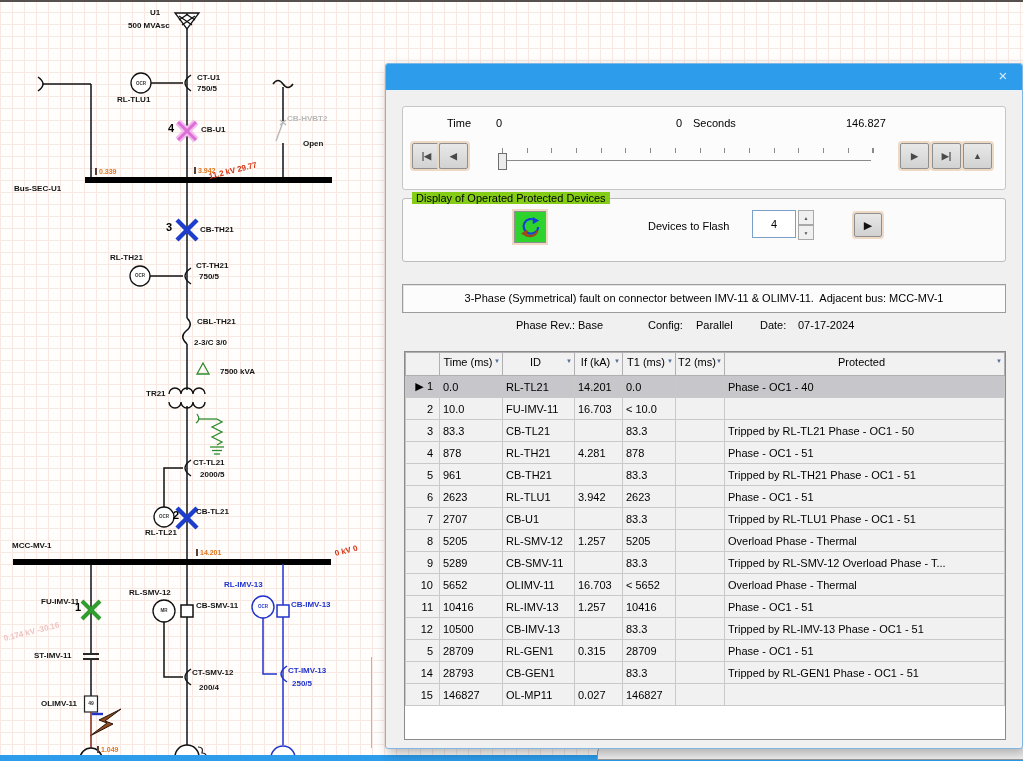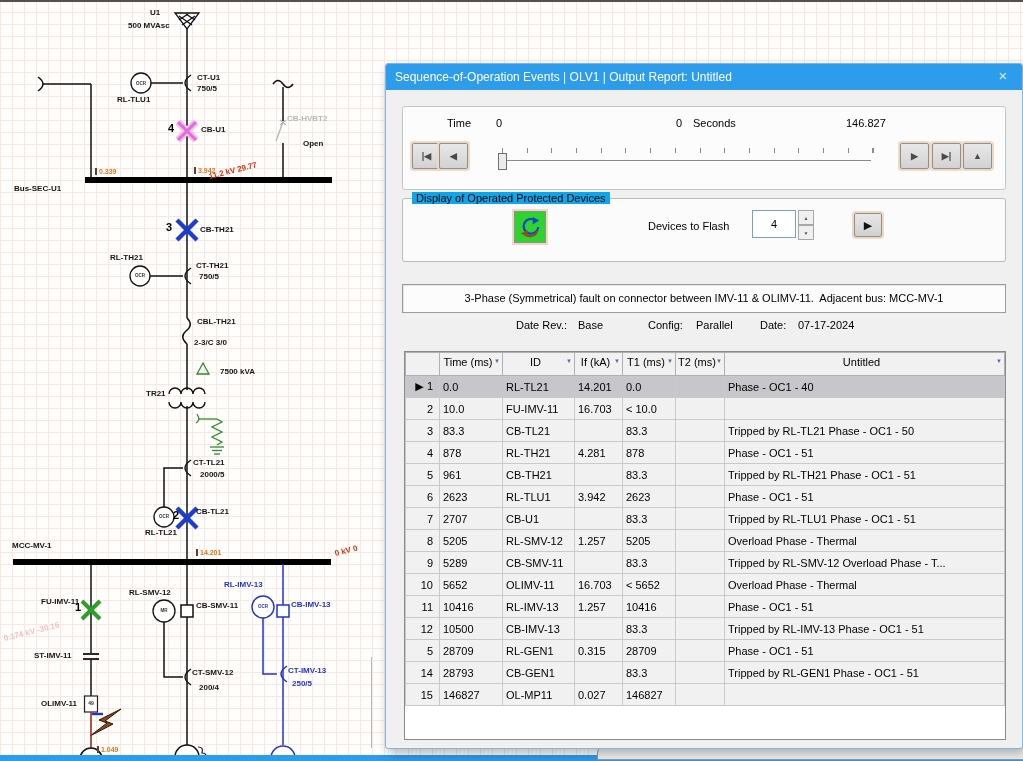--- a/index.html
+++ b/index.html
@@ -40,21 +40,21 @@
   .pt{position:absolute;font-size:11px;color:#000;white-space:nowrap;}
   .mbtn{position:absolute;width:27px;height:24px;background:linear-gradient(#e8e8e8,#d2d2d2);
     border:1px solid #8f8f8f;border-radius:2px;box-shadow:0 0 0 2px #eed9c4;
     font-size:9px;font-weight:bold;color:#4a4a4a;display:flex;align-items:center;justify-content:center;}
   .ticks{position:absolute;left:99px;top:41px;width:372px;height:5px;
     background:repeating-linear-gradient(90deg,#8a8a8a 0 1px,transparent 1px 24.7px);}
   .track{position:absolute;left:96px;top:53px;width:372px;height:1px;background:#8a8a8a;}
   .handle{position:absolute;left:95px;top:46px;width:7px;height:15px;background:#ececec;border:1px solid #6f6f6f;}
   .grp{position:absolute;left:16px;top:134px;width:602px;height:62px;background:#fbfbfb;
     border:1px solid #bcbcbc;border-radius:3px;}
-  .grp-legend{position:absolute;left:26px;top:128px;background:#0ea5e9;padding:0 4px;font-size:11px;color:#000;}
+  .grp-legend{position:absolute;left:26px;top:128px;background:#84cc16;padding:0 4px;font-size:11px;color:#000;}
   .flashbtn{position:absolute;left:128px;top:147px;width:30px;height:30px;background:#2ed32e;
     border:1px solid #8f8f8f;box-shadow:0 0 0 2px #eed9c4;display:flex;align-items:center;justify-content:center;}
   .dtf{position:absolute;left:262px;top:156px;font-size:11px;color:#000;}
   .spinbox{position:absolute;left:366px;top:146px;width:42px;height:26px;background:#fff;border:1px solid #7aa0c8;
     font-size:11px;text-align:center;line-height:26px;color:#000;}
   .spinner{position:absolute;left:412px;top:146px;width:14px;height:28px;}
   .spinner .sb{width:14px;height:13px;background:#f0f0f0;border:1px solid #a8a8a8;font-size:5px;color:#555;
     display:flex;align-items:center;justify-content:center;}
   .playbtn{position:absolute;left:468px;top:149px;width:26px;height:22px;background:linear-gradient(#e8e8e8,#d0d0d0);
     border:1px solid #8f8f8f;border-radius:2px;box-shadow:0 0 0 2px #eed9c4;
@@ -258,21 +258,20 @@
   <span class="rtxt" style="left:153px;top:514px">OCR</span>
   <span class="rtxt" style="left:153px;top:608px">MR</span>
   <span class="rtxt blue" style="left:252px;top:604px">OCR</span>
 
   <div class="bg-edge"></div>
   <div class="bottom-strip"></div>
   <div class="bg-panel"></div>
 
   <div class="dlg">
     <div class="dlg-title">
-      <span>Sequence-of-Operation Events | OLV1 | Output Report: Untitled</span>
       <span class="dlg-close">×</span>
     </div>
 
     <div class="panel panel-time">
       <span class="pt" style="left:44px;top:10px">Time</span>
       <span class="pt" style="left:93px;top:10px">0</span>
       <span class="pt" style="left:273px;top:10px">0</span>
       <span class="pt" style="left:290px;top:10px">Seconds</span>
       <span class="pt" style="left:443px;top:10px">146.827</span>
       <div class="mbtn" style="left:9px;top:36px">|◀</div>
@@ -298,21 +297,21 @@
     <span class="dtf">Devices to Flash</span>
     <div class="spinbox">4</div>
     <div class="spinner">
       <div class="sb">▲</div>
       <div class="sb">▼</div>
     </div>
     <div class="playbtn">▶</div>
 
     <div class="fault">3-Phase (Symmetrical) fault on connector between IMV-11 &amp; OLIMV-11.&nbsp; Adjacent bus: MCC-MV-1</div>
 
-    <span class="inf" style="left:130px;top:255px">Date Rev.:</span>
+    <span class="inf" style="left:130px;top:255px">Phase Rev.:</span>
     <span class="inf" style="left:192px;top:255px">Base</span>
     <span class="inf" style="left:262px;top:255px">Config:</span>
     <span class="inf" style="left:310px;top:255px">Parallel</span>
     <span class="inf" style="left:374px;top:255px">Date:</span>
     <span class="inf" style="left:412px;top:255px">07-17-2024</span>
 
     <div class="tbl-wrap">
       <table class="ev">
         <colgroup>
           <col style="width:34px">
@@ -324,21 +323,21 @@
             <col>
         </colgroup>
         <thead>
           <tr>
             <th><span></span></th>
             <th><span>Time (ms)</span><span class="farr">▼</span></th>
             <th><span>ID</span><span class="farr">▼</span></th>
             <th><span>If (kA)</span><span class="farr">▼</span></th>
             <th><span>T1 (ms)</span><span class="farr">▼</span></th>
             <th><span>T2 (ms)</span><span class="farr">▼</span></th>
-            <th><span>Untitled</span><span class="farr">▼</span></th>
+            <th><span>Protected</span><span class="farr">▼</span></th>
           </tr>
         </thead>
         <tbody>
             <tr class="sel">
               <td class="c-num">▶ 1</td>
               <td class="c-time">0.0</td>
               <td class="c-id">RL-TL21</td>
               <td class="c-if">14.201</td>
               <td class="c-t1">0.0</td>
               <td class="c-t2"></td>

